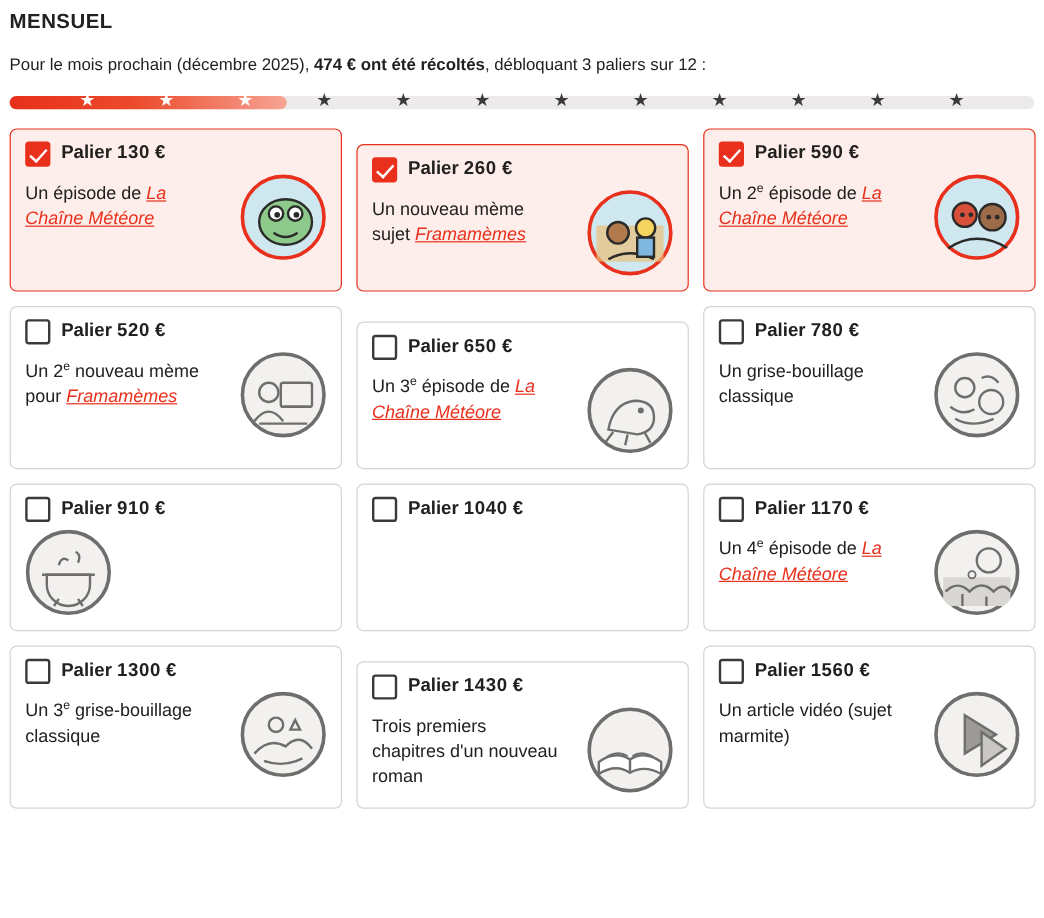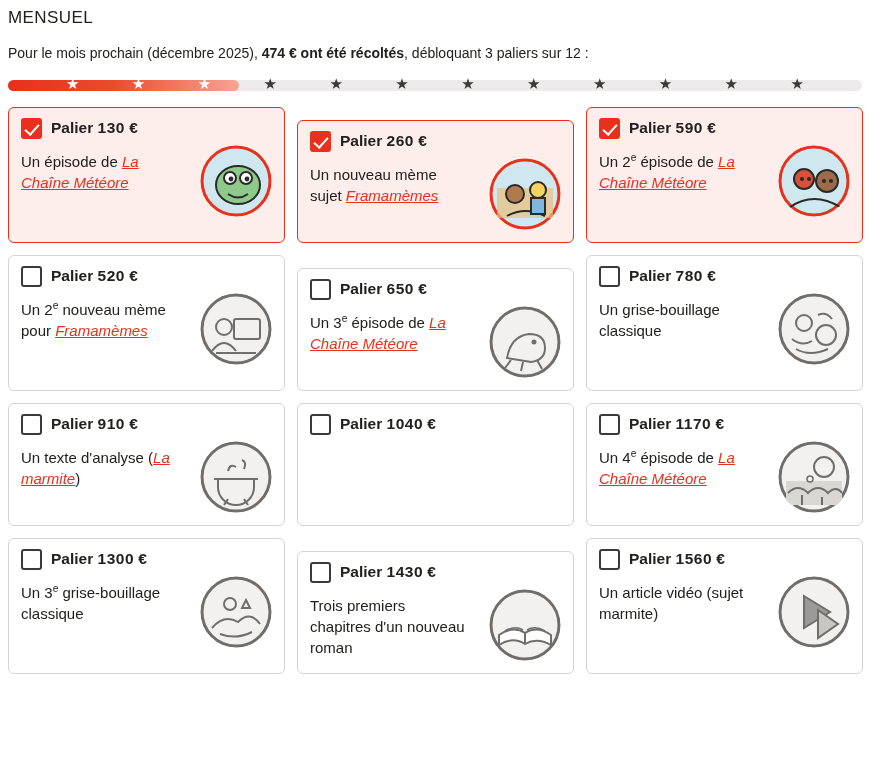--- a/index.html
+++ b/index.html
@@ -7,21 +7,21 @@
     margin: 0; padding: 0;
     width: 870px; height: 765px;
     background: #ffffff;
     font-family: "Liberation Sans", sans-serif;
     color: #22211f;
   }
   .page { padding: 6px 8px 0 8px; width: 870px; }
 
   .section-title {
     font-size: 17px;
-    font-weight: normal;
+    font-weight: bold;
     letter-spacing: 0.4px;
     margin: 2px 0 16px 0;
     color: #22211f;
   }
 
   .intro {
     font-size: 14px;
     line-height: 1.35;
     margin-bottom: 14px;
   }
@@ -298,21 +298,20 @@
             </svg>
           </div>
         </div>
       </div>
       <div class="tier row3">
         <div class="tier-head">
           <div class="checkbox"></div>
           <div class="tier-label"><span>Palier</span> <span class="amount">910</span> <span>€</span></div>
         </div>
         <div class="tier-body">
-          <div class="tier-desc"><span>Un texte d'analyse (</span><a href="#">La marmite</a><span>)</span></div>
           <div class="thumb">
             <svg viewBox="0 0 72 72" xmlns="http://www.w3.org/2000/svg">
               <circle cx="36" cy="36" r="34" fill="#f2f1f0" stroke="#6f6e6c" stroke-width="3"></circle>
               <path d="M18 38 h36 v8 a18 18 0 0 1 -36 0 z" fill="none" stroke="#6f6e6c" stroke-width="2"></path>
               <path d="M14 38 h44" stroke="#6f6e6c" stroke-width="2"></path>
               <path d="M28 30 q2 -8 8 -4 M44 28 q3 -7 -2 -9" fill="none" stroke="#6f6e6c" stroke-width="2"></path>
               <path d="M24 64 l4 -6 M48 64 l-4 -6" stroke="#6f6e6c" stroke-width="2"></path>
             </svg>
           </div>
         </div>

